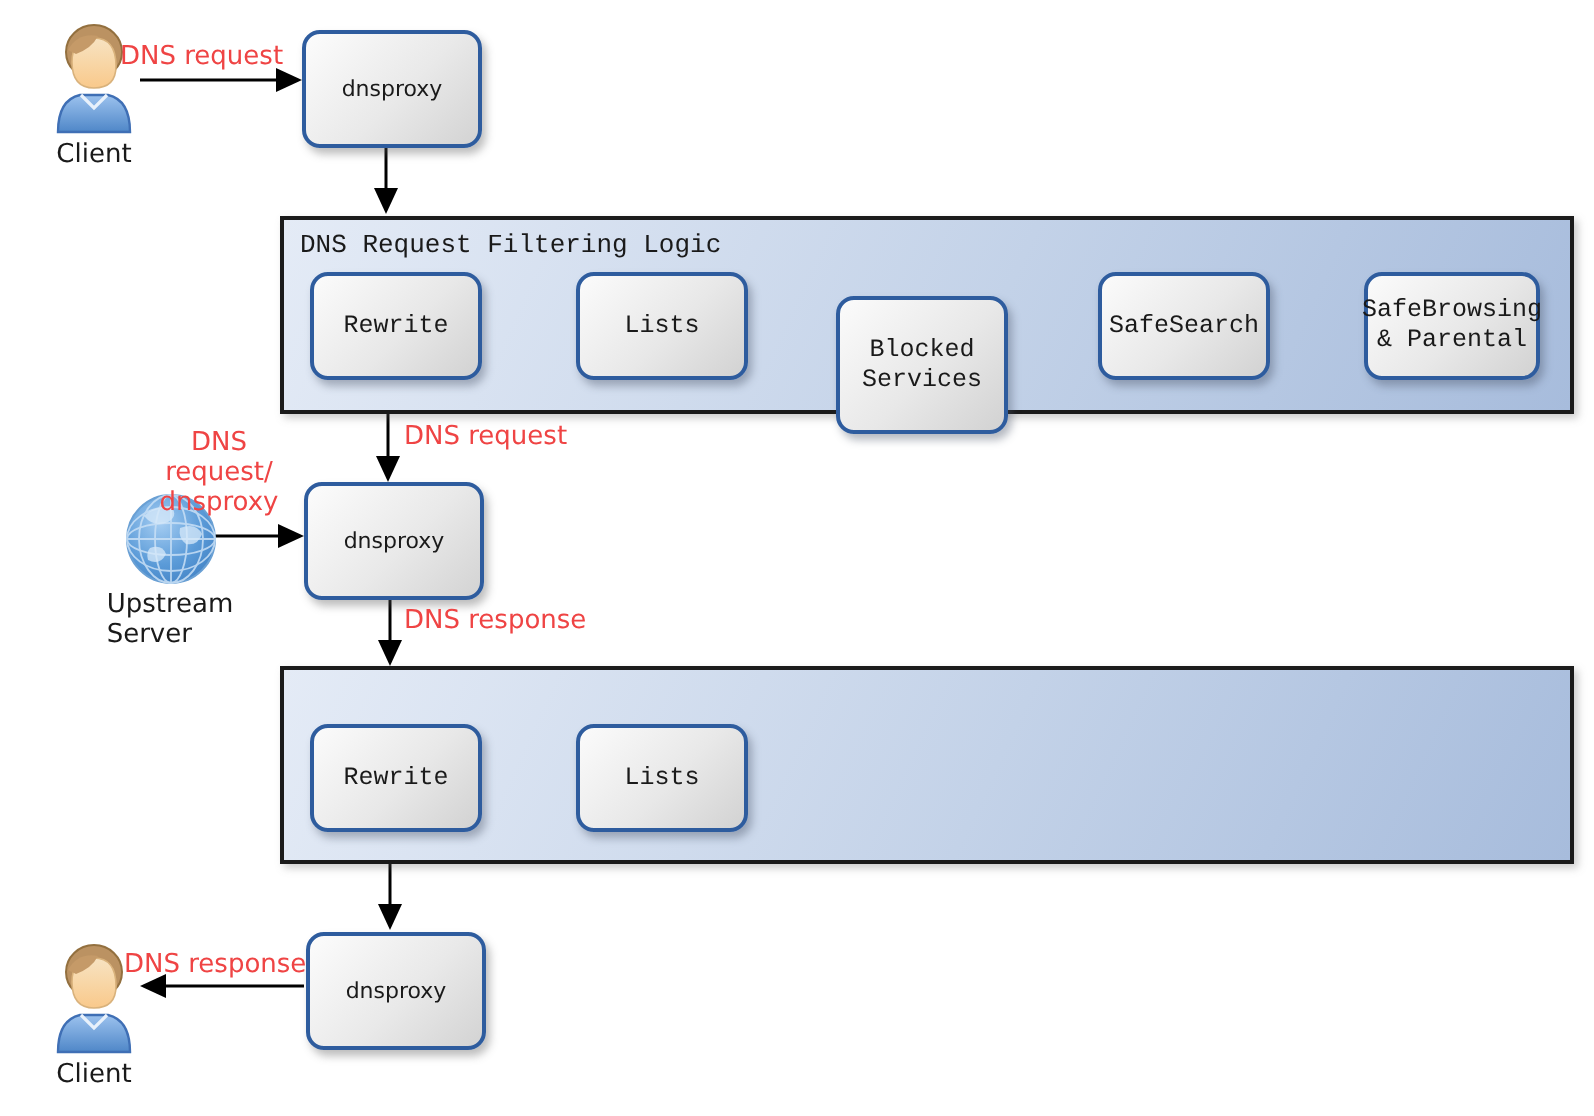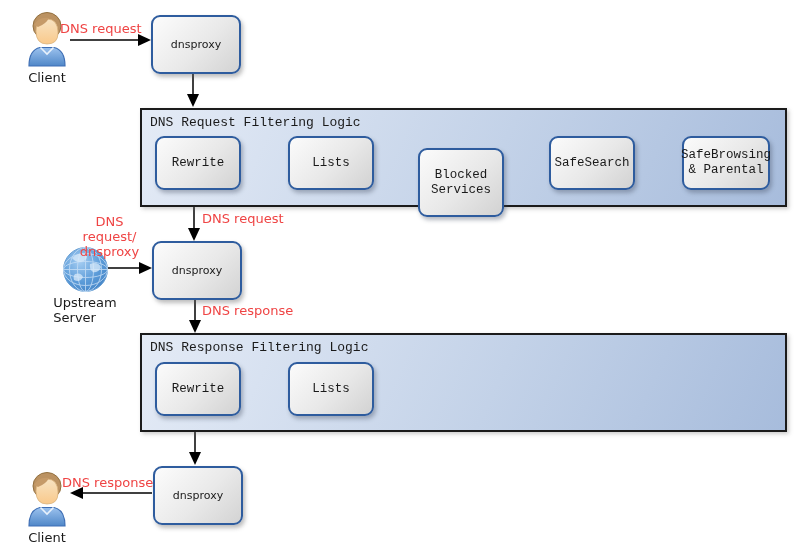--- a/index.html
+++ b/index.html
@@ -157,21 +157,20 @@
 request/
 dnsproxy</div>
 
   <div class="node" style="left:152px;top:241px;width:86px;height:55px;">
     <span>dnsproxy</span>
   </div>
 
   <div class="edge-label" style="left:202px;top:304px;">DNS response</div>
 
   <div class="container" style="left:140px;top:333px;width:643px;height:95px;">
-    <div class="container-title">DNS Response Filtering Logic</div>
     <div class="step" style="left:13px;top:27px;width:86px;height:54px;">Rewrite</div>
     <div class="step" style="left:146px;top:27px;width:86px;height:54px;">Lists</div>
   </div>
 
   <div class="node" style="left:153px;top:466px;width:86px;height:55px;">
     <span>dnsproxy</span>
   </div>
 
   <div class="edge-label" style="left:62px;top:476px;">DNS response</div>
 

